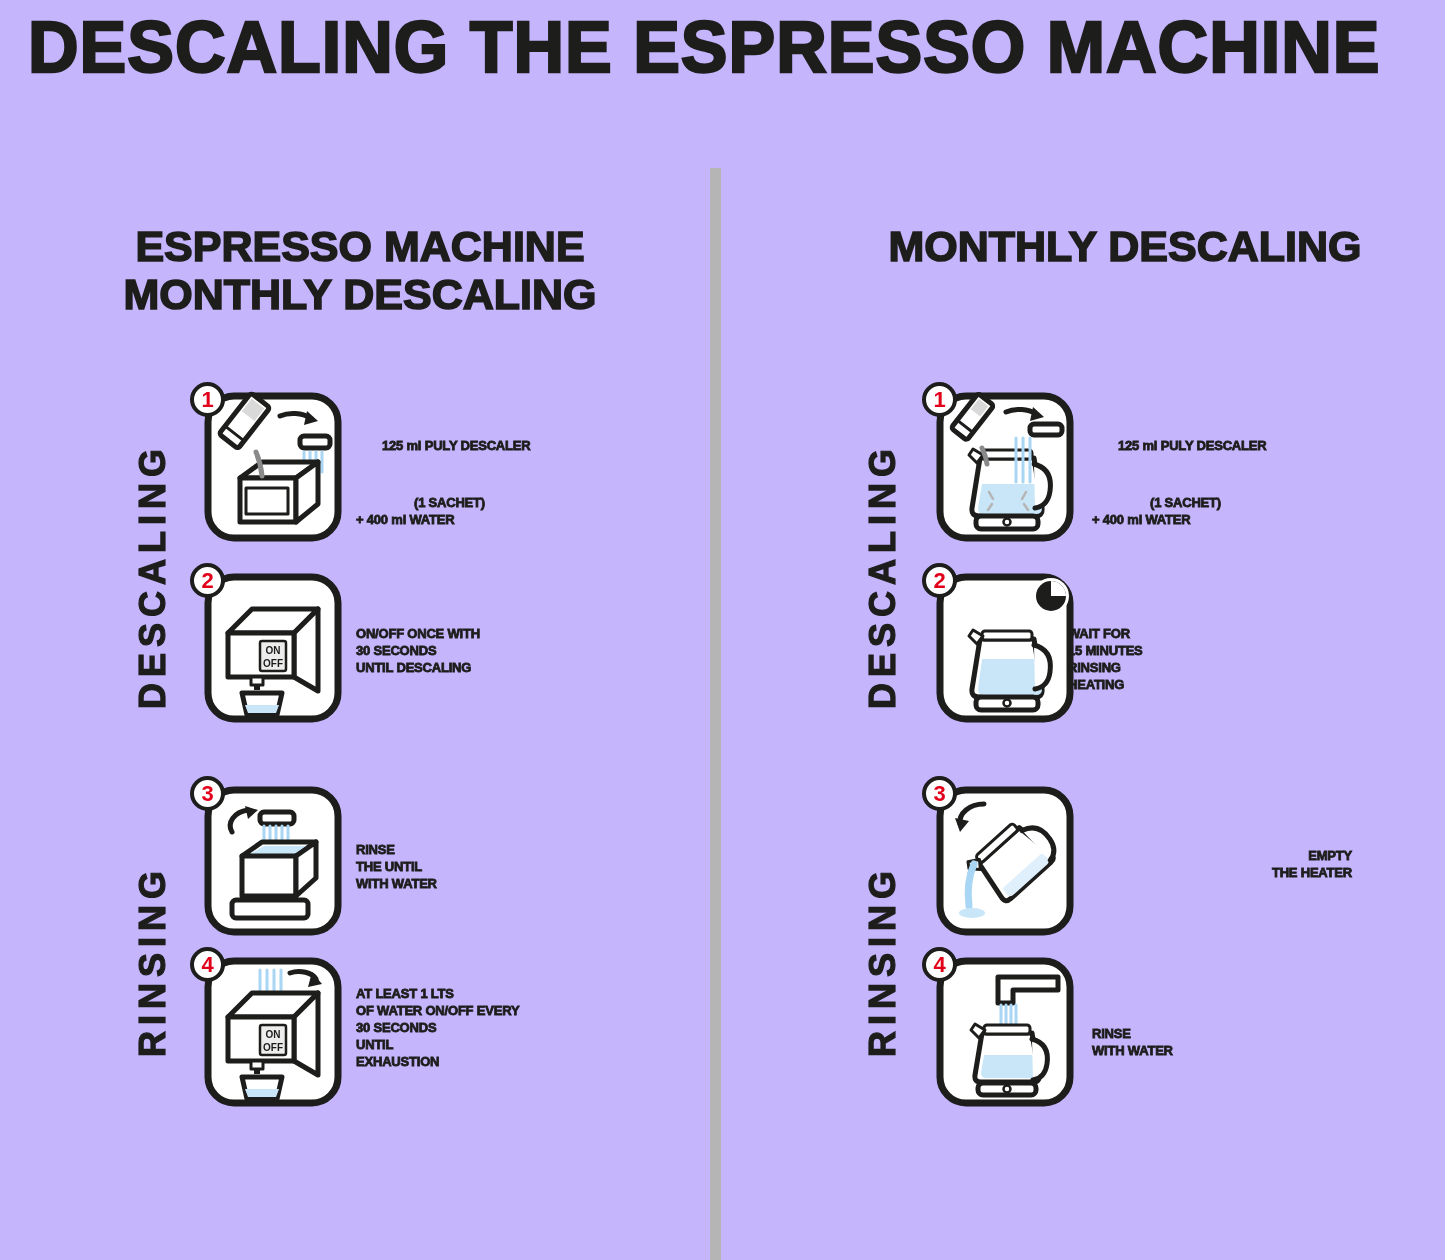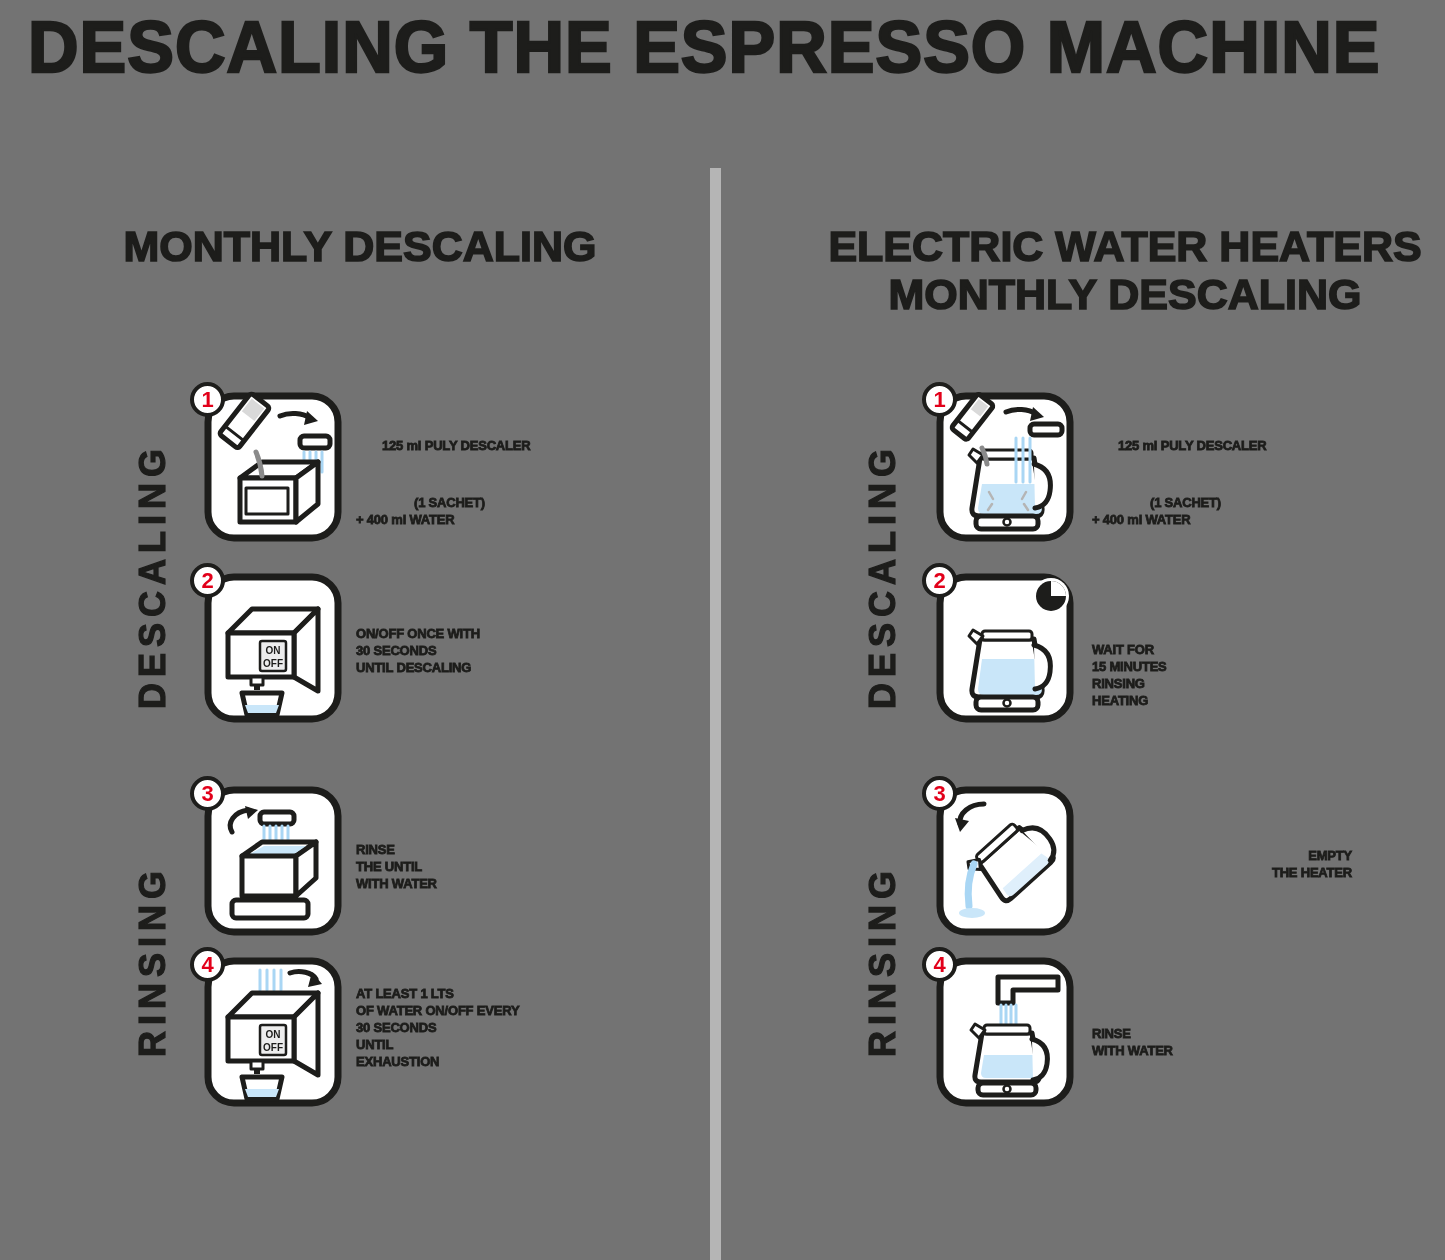--- a/index.html
+++ b/index.html
@@ -1,17 +1,17 @@
 <!DOCTYPE html>
 <html><head>
 <meta charset="utf-8">
 <style>
   html,body{margin:0;padding:0;background:#fff;}
   body{width:1445px;height:1260px;font-family:"Liberation Sans",sans-serif;color:#1d1d1b;}
-  .canvas{position:relative;width:1445px;height:1260px;overflow:hidden;background:#737373;}
+  .canvas{position:relative;width:1445px;height:1260px;overflow:hidden;background:#c4b5fd;}
 
   .title{position:absolute;left:28px;top:6px;font-size:70px;font-weight:bold;letter-spacing:1px;
          -webkit-text-stroke:2.4px #1d1d1b;white-space:nowrap;transform:scaleY(1.03);transform-origin:left top;}
 
   .divider{position:absolute;left:710px;top:168px;width:11px;height:1092px;background:#b5b5b5;}
 
   .col-header{position:absolute;text-align:center;font-weight:bold;font-size:43px;line-height:1.12;
               -webkit-text-stroke:1.6px #1d1d1b;}
   .col-header.left{left:100px;top:222px;width:520px;}
   .col-header.right{left:810px;top:222px;width:630px;}
@@ -29,39 +29,40 @@
   .li1{left:204px;top:392px;} .li2{left:204px;top:573px;} .li3{left:204px;top:786px;} .li4{left:204px;top:957px;}
   .ri1{left:936px;top:392px;} .ri2{left:936px;top:573px;} .ri3{left:936px;top:786px;} .ri4{left:936px;top:957px;}
 
   .badge{position:absolute;left:-14px;top:-10px;width:27px;height:27px;border:4px solid #1d1d1b;border-radius:50%;
          background:#fff;color:#e2001a;font-size:22px;font-weight:bold;display:flex;align-items:center;
          justify-content:center;z-index:2;}
 
   .step-text{position:absolute;width:260px;font-weight:bold;font-size:13px;line-height:1.3;
              letter-spacing:-0.2px;-webkit-text-stroke:0.8px #1d1d1b;}
   .lt1{left:356px;top:438px;} .lt2{left:356px;top:626px;} .lt3{left:356px;top:842px;} .lt4{left:356px;top:986px;}
-  .rt1{left:1092px;top:438px;} .rt2{left:1092px;top:626px;margin-top:16px;} .rt3{left:1092px;top:848px;text-align:right;} .rt4{left:1092px;top:1026px;}
+  .rt1{left:1092px;top:438px;} .rt2{left:1068px;top:626px;} .rt3{left:1092px;top:848px;text-align:right;} .rt4{left:1092px;top:1026px;}
   .indent1{padding-left:26px;} .indent2{padding-left:58px;margin-top:40px;}
 
   
   .frame{fill:#fff;stroke:#1d1d1b;stroke-width:7;}
   .ln{fill:#fff;stroke:#1d1d1b;stroke-width:5;stroke-linejoin:round;stroke-linecap:round;}
   .ln2{fill:#fff;stroke:#1d1d1b;stroke-width:3;stroke-linejoin:round;stroke-linecap:round;}
   .blu{stroke:#a9d6f4;stroke-width:3;stroke-linecap:round;}
   .svgtxt{font:bold 10px "Liberation Sans",sans-serif;fill:#1d1d1b;text-anchor:middle;}
 </style>
 </head>
 <body>
 
 <div class="canvas">
 
   <div class="title">DESCALING THE ESPRESSO MACHINE</div>
   <div class="divider"></div>
 
   <div class="col-header left">
+    <div>ESPRESSO MACHINE</div>
     <div>MONTHLY DESCALING</div>
   </div>
 
   <div class="vlabel vl-desc-left">
     <span>DESCALING</span>
     </div>
   <div class="vlabel vl-rinse-left">
     <span>RINSING</span>
     </div>
 
@@ -177,21 +178,20 @@
   </div>
   <div class="step-text lt4">
     <div>AT LEAST 1 LTS</div>
     <div>OF WATER ON/OFF EVERY</div>
     <div>30 SECONDS</div>
     <div>UNTIL</div>
     <div>EXHAUSTION</div>
   </div>
 
   <div class="col-header right">
-    <div>ELECTRIC WATER HEATERS</div>
     <div>MONTHLY DESCALING</div>
   </div>
 
   <div class="vlabel vl-desc-right">
     <span>DESCALING</span>
     </div>
   <div class="vlabel vl-rinse-right">
     <span>RINSING</span>
     </div>
 

